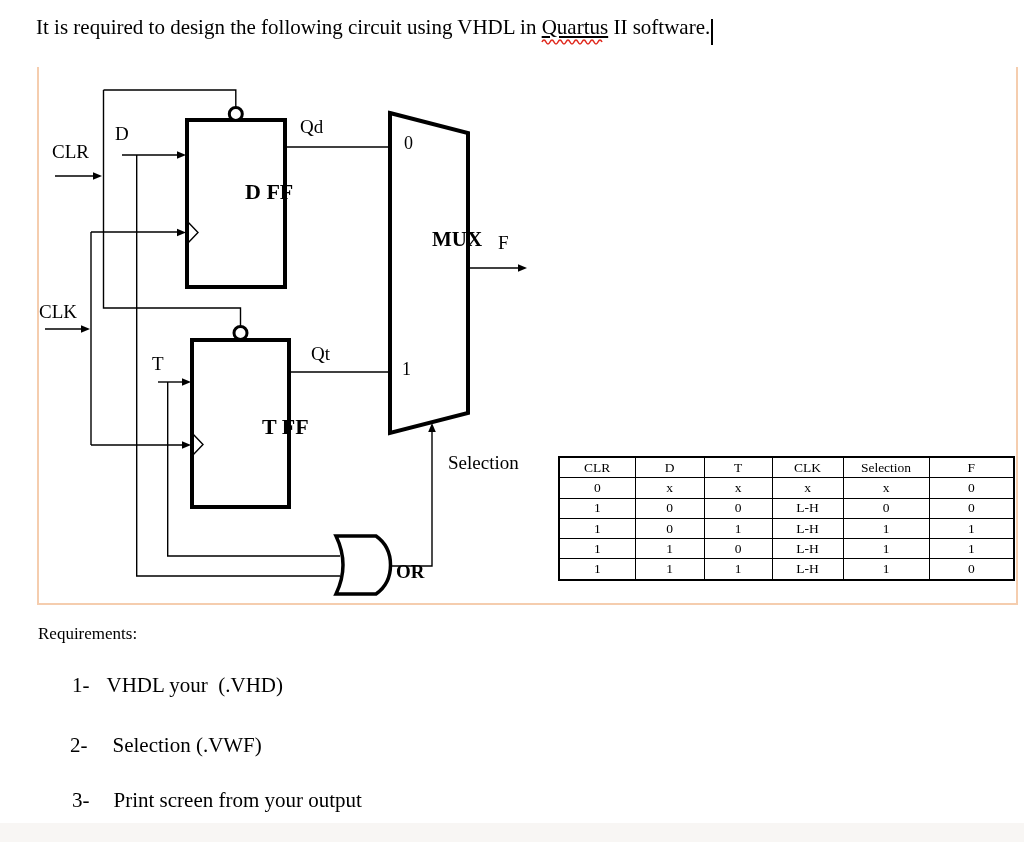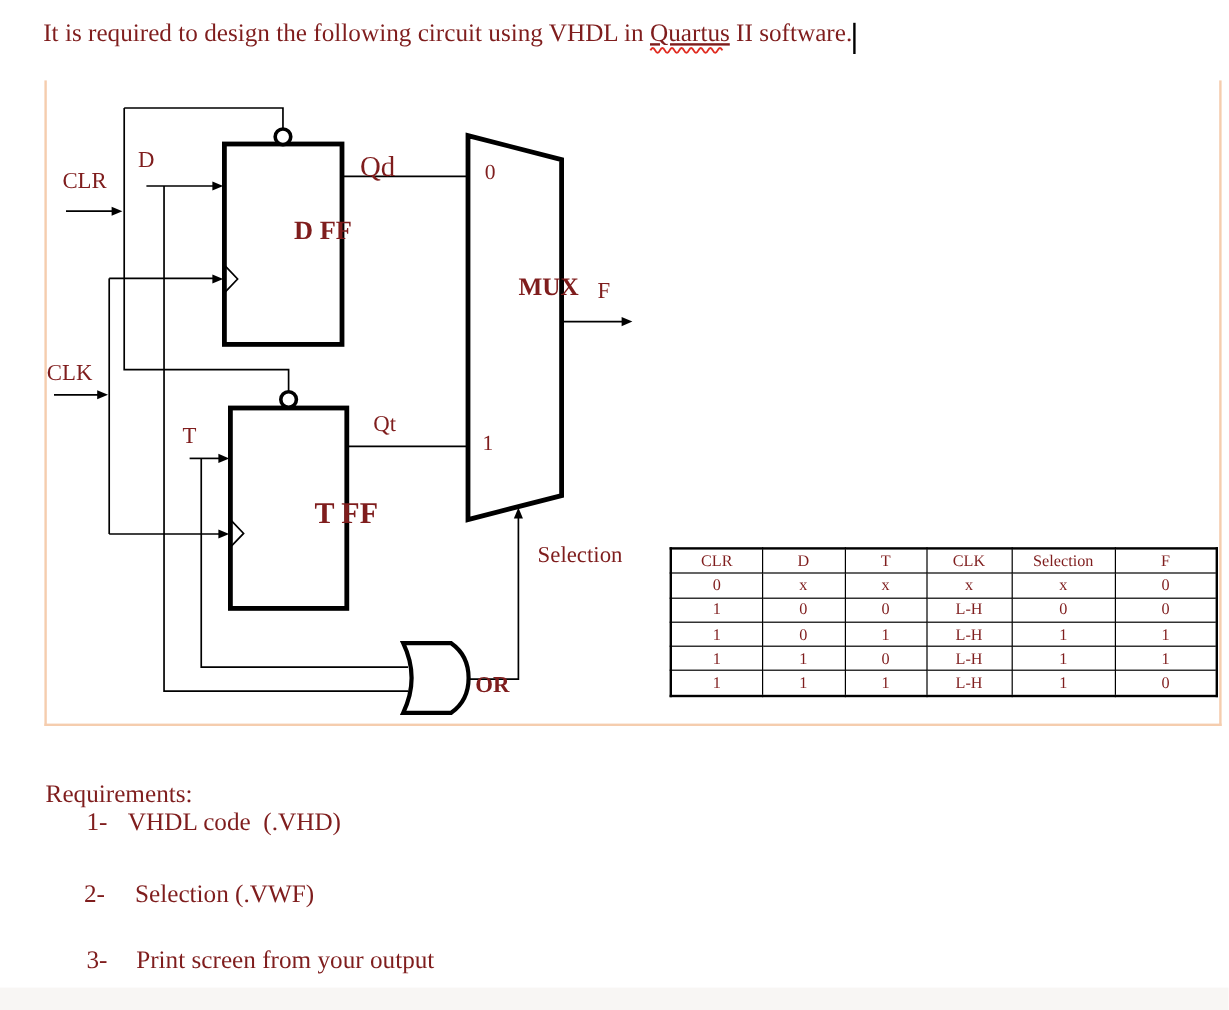--- a/index.html
+++ b/index.html
@@ -1,17 +1,17 @@
 <!DOCTYPE html>
 <html><head>
 <meta charset="utf-8">
 <style>
   html,body{margin:0;padding:0;background:#fff;}
   .page{position:relative;width:1024px;height:842px;background:#ffffff;
-        font-family:"Liberation Serif", serif;color:#7f1d1d;overflow:hidden;}
+        font-family:"Liberation Serif", serif;color:#000000;overflow:hidden;}
 
   
   .title{position:absolute;left:36px;top:14px;margin:0;font-size:21px;line-height:1.3;white-space:pre;}
   .misspelled{position:relative;text-decoration:underline;}
   .squiggle{position:absolute;left:0;bottom:-6px;overflow:visible;}
   .caret{display:inline-block;width:0;height:26px;border-left:2px solid #000;
          margin-left:1px;vertical-align:text-bottom;margin-bottom:-6px;}
 
   
   .frame{position:absolute;left:37px;top:67px;width:981px;height:538px;
@@ -24,21 +24,21 @@
   .lbl.b{font-weight:bold;margin-left:40px;}
 
   
   .truth{position:absolute;left:558px;top:456px;width:455px;border-collapse:collapse;
          border:2px solid #000;table-layout:fixed;}
   .truth th,.truth td{border:1px solid #000;font-weight:normal;font-size:13.5px;
          text-align:center;padding:0;height:19.3px;line-height:1;
          font-family:"Liberation Serif", serif;}
 
   
-  .req-heading{position:absolute;left:38px;top:650px;font-size:21px;line-height:1.1;}
+  .req-heading{position:absolute;left:38px;top:625px;font-size:17px;line-height:1.1;}
   .req-item{position:absolute;font-size:21px;line-height:1.1;white-space:pre;}
   .item-1{left:72px;top:674px;}
   .item-2{left:70px;top:734px;}
   .item-3{left:72px;top:789px;}
   .item-1 .req-text{margin-left:17px;}
   .item-2 .req-text{margin-left:25px;}
   .item-3 .req-text{margin-left:24px;}
 
   .bottom-strip{position:absolute;left:0;top:823px;width:1024px;height:19px;background:#f8f6f4;}
 </style>
@@ -92,24 +92,24 @@
       <path d="M191 445 L182 441.2 L182 448.8 Z"></path>
       <path d="M527 268 L518 264.2 L518 271.8 Z"></path>
       <path d="M432 423 L428.2 432 L435.8 432 Z"></path>
     </g>
   </svg>
 
   <span class="lbl" style="left:52px;top:142px;font-size:19px;">CLR</span>
   <span class="lbl" style="left:115px;top:124px;font-size:19px;">D</span>
   <span class="lbl" style="left:39px;top:302px;font-size:19px;">CLK</span>
   <span class="lbl" style="left:152px;top:354px;font-size:19px;">T</span>
-  <span class="lbl" style="left:300px;top:128px;font-size:24px;">Qd</span>
+  <span class="lbl" style="left:300px;top:117px;font-size:19px;">Qd</span>
   <span class="lbl" style="left:311px;top:344px;font-size:19px;">Qt</span>
   <span class="lbl b" style="left:205px;top:181px;font-size:22px;">D FF</span>
-  <span class="lbl b" style="left:222px;top:416px;font-size:25px;">T FF</span>
+  <span class="lbl b" style="left:222px;top:416px;font-size:22px;">T FF</span>
   <span class="lbl b" style="left:392px;top:229px;font-size:21px;">MUX</span>
   <span class="lbl" style="left:404px;top:134px;font-size:18px;">0</span>
   <span class="lbl" style="left:402px;top:360px;font-size:18px;">1</span>
   <span class="lbl" style="left:498px;top:233px;font-size:19px;">F</span>
   <span class="lbl" style="left:448px;top:453px;font-size:19px;">Selection</span>
   <span class="lbl b" style="left:356px;top:562px;font-size:19px;">OR</span>
 
   <table class="truth">
     <colgroup>
       <col style="width:76px">
@@ -167,18 +167,18 @@
           <td>1</td>
           <td>1</td>
           <td>L-H</td>
           <td>1</td>
           <td>0</td>
         </tr>
       </tbody>
   </table>
 
   <div class="req-heading">Requirements:</div>
-  <div class="req-item item-1"><span class="req-num">1-</span><span class="req-text">VHDL code  (.VHD)</span></div>
+  <div class="req-item item-1"><span class="req-num">1-</span><span class="req-text">VHDL your  (.VHD)</span></div>
   <div class="req-item item-2"><span class="req-num">2-</span><span class="req-text">Selection (.VWF)</span></div>
   <div class="req-item item-3"><span class="req-num">3-</span><span class="req-text">Print screen from your output</span></div>
 
   <div class="bottom-strip"></div>
 </div>
 
 </body></html>

